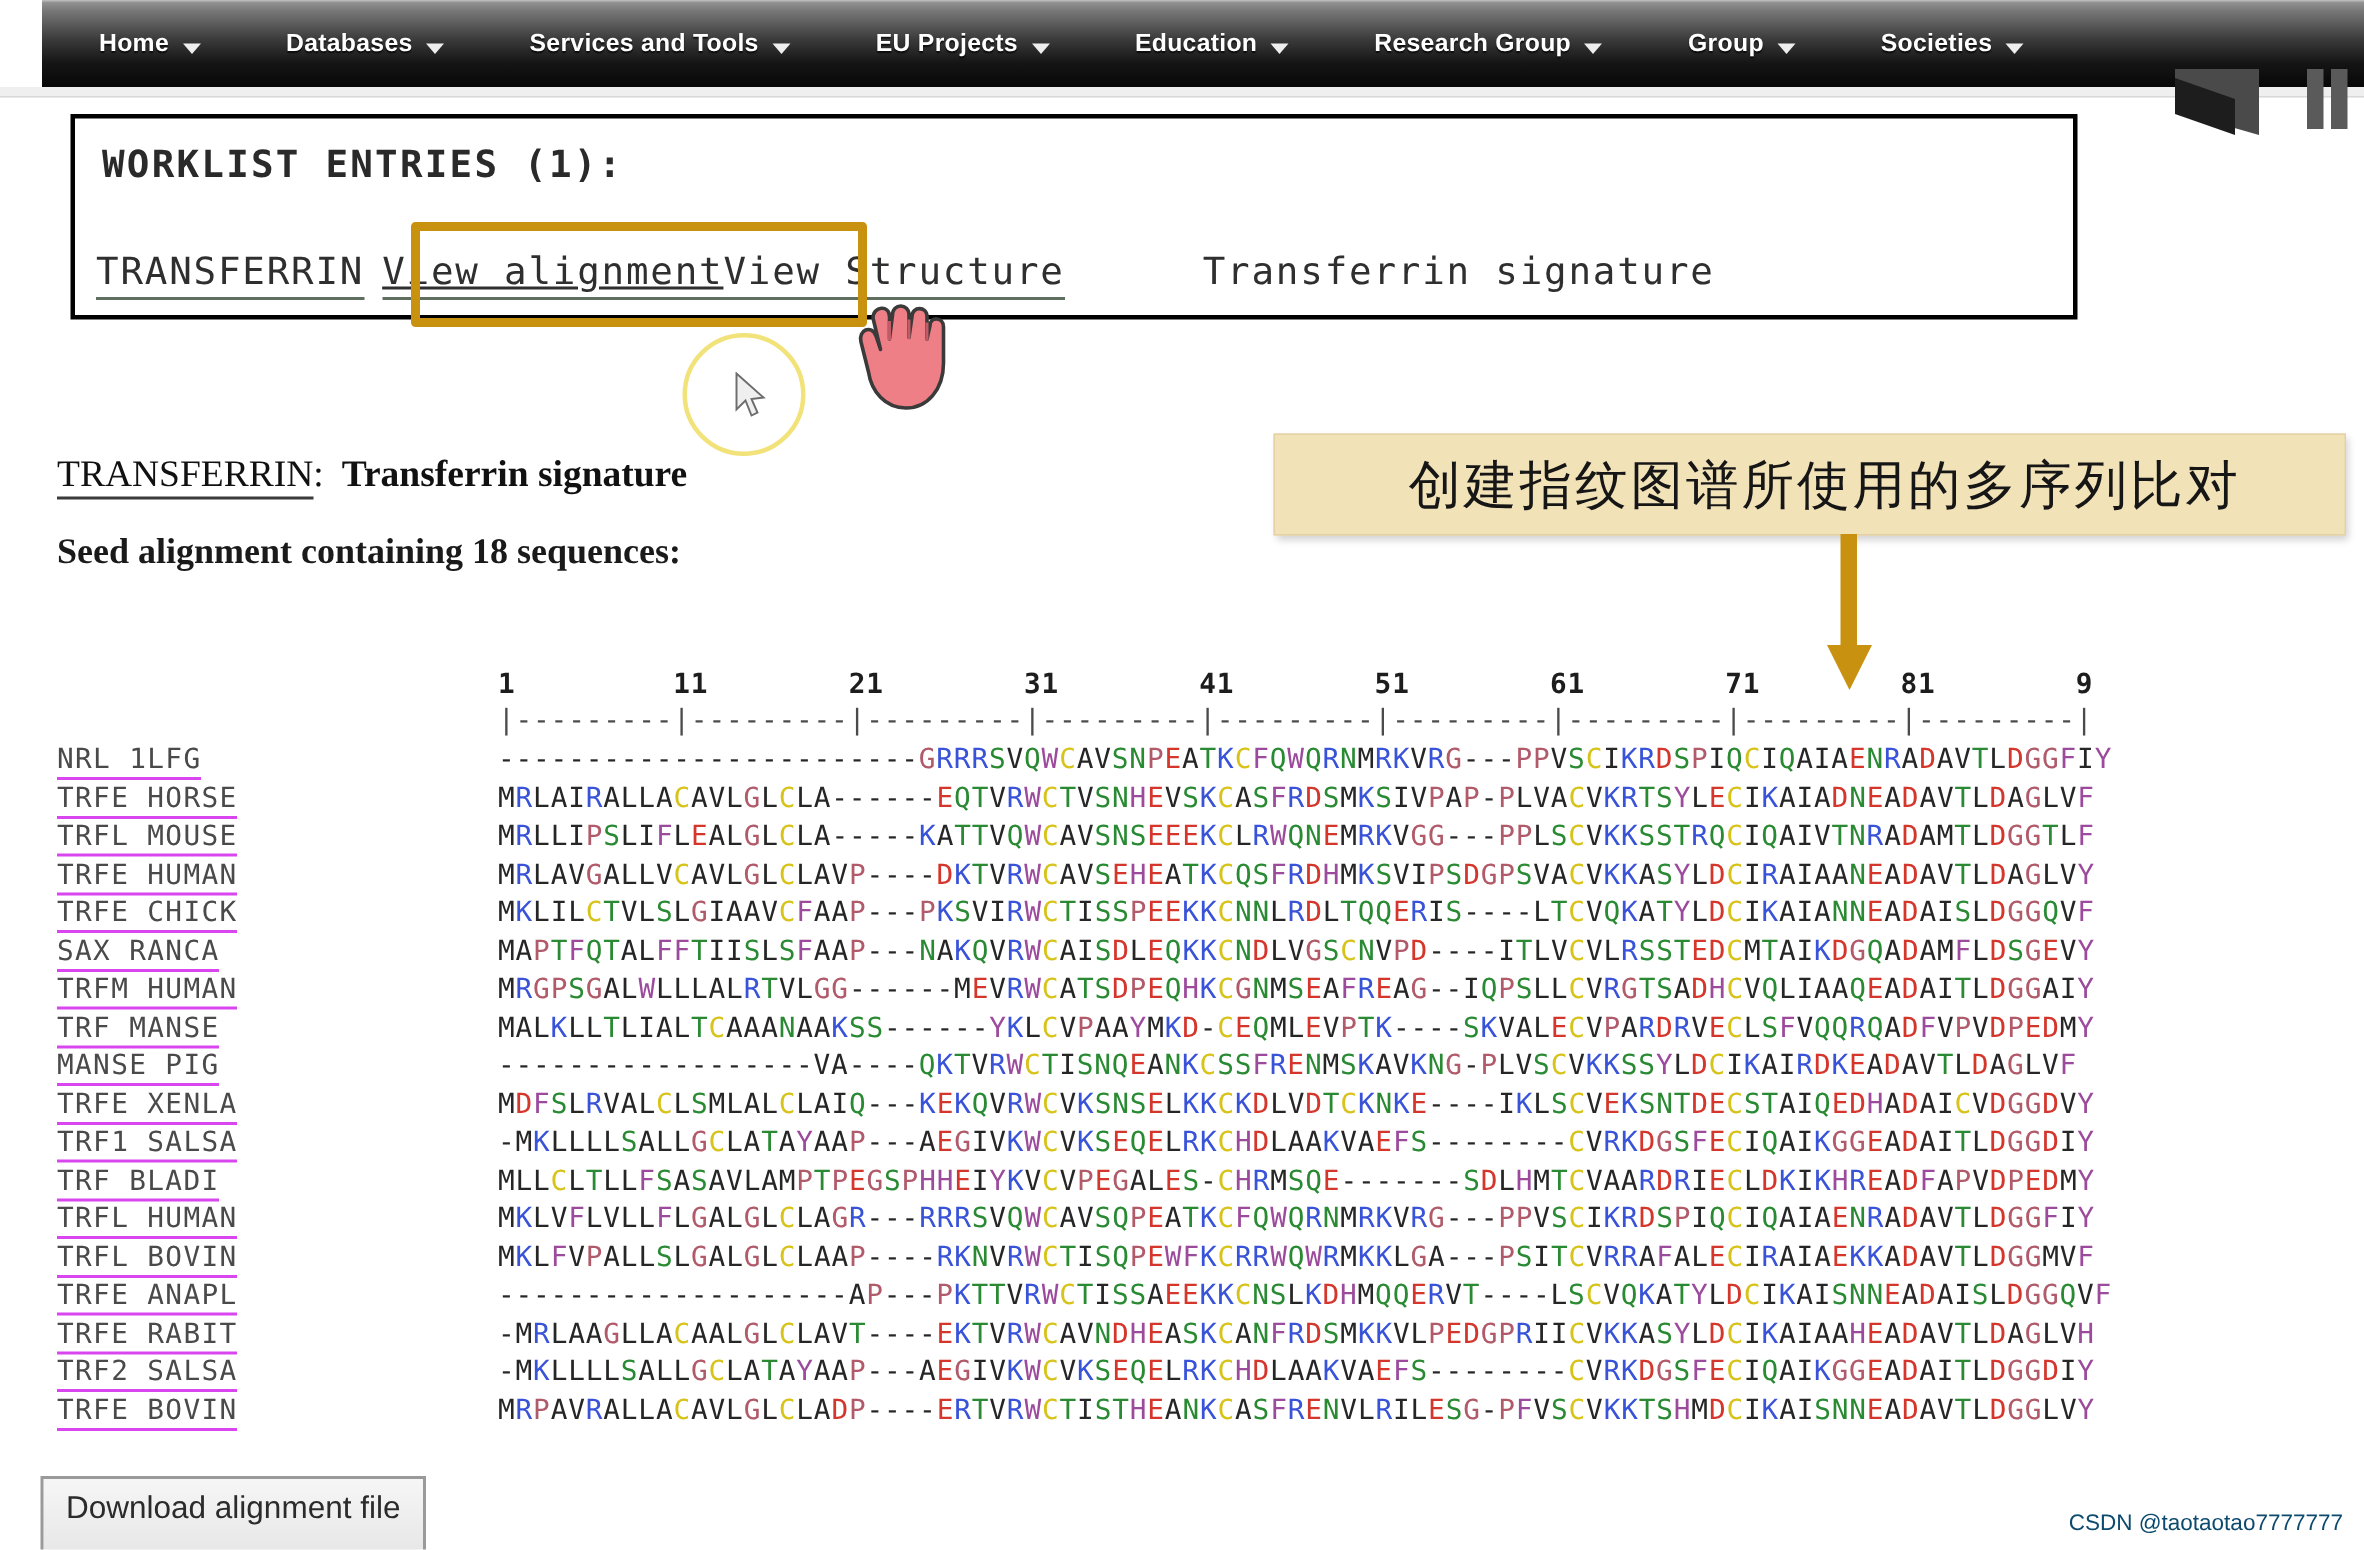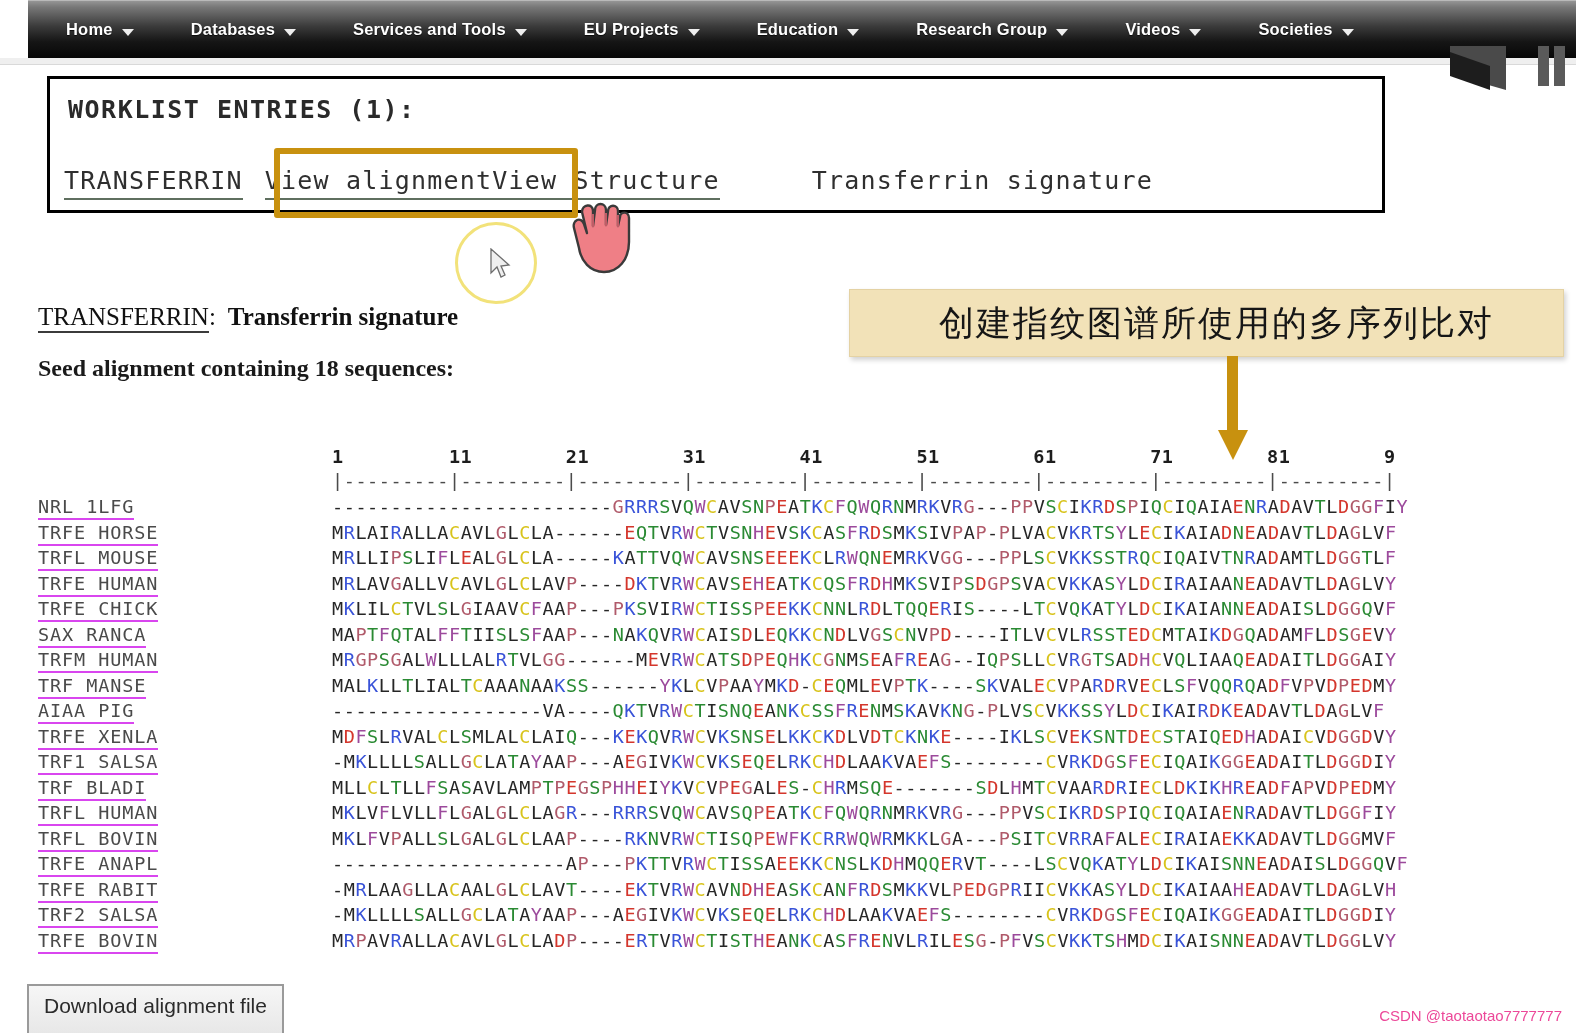--- a/index.html
+++ b/index.html
@@ -107,21 +107,21 @@
     border-bottom: 2px solid #5f6f5f;
     padding-bottom: 3px;
     cursor: pointer;
   }
   .mono-plain {
     font-family: "DejaVu Sans Mono", "Liberation Mono", monospace;
     font-size: 25px;
     color: #2f2f2f;
     letter-spacing: 1.2px;
   }
-  #link-view-alignment { margin-left: 22px; }
+  #link-view-alignment { margin-left: 12px; text-decoration: underline; }
   #link-view-structure { margin-left: 0; }
   #wl-signature { margin-left: 92px; }
 
   
   #highlight-box {
     position: absolute;
     left: 274px; top: 148px;
     width: 304px; height: 70px;
     border: 6px solid #c8910f;
     border-radius: 3px;
@@ -277,21 +277,21 @@
     cursor: pointer;
     box-sizing: border-box;
   }
 
   
   #watermark {
     position: absolute;
     right: 14px; bottom: 9px;
     font-family: "Liberation Sans", sans-serif;
     font-size: 15px;
-    color: #ec4899;
+    color: #0c4a6e;
     white-space: nowrap;
   }
 </style>
 </head>
 <body>
 
 <div id="topnav">
   <div class="navlist">
     <div class="navitem">
       <span>Home</span>
@@ -311,21 +311,21 @@
     </div>
     <div class="navitem">
       <span>Education</span>
       <span class="caret"></span>
     </div>
     <div class="navitem">
       <span>Research Group</span>
       <span class="caret"></span>
     </div>
     <div class="navitem">
-      <span>Videos</span>
+      <span>Group</span>
       <span class="caret"></span>
     </div>
     <div class="navitem">
       <span>Societies</span>
       <span class="caret"></span>
     </div>
   </div>
 </div>
 <div id="nav-bottom-edge"></div>
 
@@ -403,21 +403,21 @@
       </div>
       <div class="seq-row">
         <span class="seq-name">TRFM HUMAN</span>
         <span class="seq-data mono-seq"><span class="r-default">M</span><span class="r-blue">R</span><span class="r-rose">GP</span><span class="r-green">S</span><span class="r-rose">G</span><span class="r-default">AL</span><span class="r-magenta">W</span><span class="r-default">LLLAL</span><span class="r-blue">R</span><span class="r-green">T</span><span class="r-default">VL</span><span class="r-rose">GG</span><span class="r-default">------M</span><span class="r-red">E</span><span class="r-default">V</span><span class="r-blue">R</span><span class="r-magenta">W</span><span class="r-yellow">C</span><span class="r-default">A</span><span class="r-green">TS</span><span class="r-red">D</span><span class="r-rose">P</span><span class="r-red">E</span><span class="r-green">Q</span><span class="r-magenta">H</span><span class="r-blue">K</span><span class="r-yellow">C</span><span class="r-rose">G</span><span class="r-green">N</span><span class="r-default">M</span><span class="r-green">S</span><span class="r-red">E</span><span class="r-default">A</span><span class="r-magenta">F</span><span class="r-blue">R</span><span class="r-red">E</span><span class="r-default">A</span><span class="r-rose">G</span><span class="r-default">--I</span><span class="r-green">Q</span><span class="r-rose">P</span><span class="r-green">S</span><span class="r-default">LL</span><span class="r-yellow">C</span><span class="r-default">V</span><span class="r-blue">R</span><span class="r-rose">G</span><span class="r-green">TS</span><span class="r-default">A</span><span class="r-red">D</span><span class="r-magenta">H</span><span class="r-yellow">C</span><span class="r-default">V</span><span class="r-green">Q</span><span class="r-default">LIAA</span><span class="r-green">Q</span><span class="r-red">E</span><span class="r-default">A</span><span class="r-red">D</span><span class="r-default">AI</span><span class="r-green">T</span><span class="r-default">L</span><span class="r-red">D</span><span class="r-rose">GG</span><span class="r-default">AI</span><span class="r-magenta">Y</span></span>
       </div>
       <div class="seq-row">
         <span class="seq-name">TRF MANSE</span>
         <span class="seq-data mono-seq"><span class="r-default">MAL</span><span class="r-blue">K</span><span class="r-default">LL</span><span class="r-green">T</span><span class="r-default">LIAL</span><span class="r-green">T</span><span class="r-yellow">C</span><span class="r-default">AAA</span><span class="r-green">N</span><span class="r-default">AA</span><span class="r-blue">K</span><span class="r-green">SS</span><span class="r-default">------</span><span class="r-magenta">Y</span><span class="r-blue">K</span><span class="r-default">L</span><span class="r-yellow">C</span><span class="r-default">V</span><span class="r-rose">P</span><span class="r-default">AA</span><span class="r-magenta">Y</span><span class="r-default">M</span><span class="r-blue">K</span><span class="r-red">D</span><span class="r-default">-</span><span class="r-yellow">C</span><span class="r-red">E</span><span class="r-green">Q</span><span class="r-default">ML</span><span class="r-red">E</span><span class="r-default">V</span><span class="r-rose">P</span><span class="r-green">T</span><span class="r-blue">K</span><span class="r-default">----</span><span class="r-green">S</span><span class="r-blue">K</span><span class="r-default">VAL</span><span class="r-red">E</span><span class="r-yellow">C</span><span class="r-default">V</span><span class="r-rose">P</span><span class="r-default">A</span><span class="r-blue">R</span><span class="r-red">D</span><span class="r-blue">R</span><span class="r-default">V</span><span class="r-red">E</span><span class="r-yellow">C</span><span class="r-default">L</span><span class="r-green">S</span><span class="r-magenta">F</span><span class="r-default">V</span><span class="r-green">QQ</span><span class="r-blue">R</span><span class="r-green">Q</span><span class="r-default">A</span><span class="r-red">D</span><span class="r-magenta">F</span><span class="r-default">V</span><span class="r-rose">P</span><span class="r-default">V</span><span class="r-red">D</span><span class="r-rose">P</span><span class="r-red">ED</span><span class="r-default">M</span><span class="r-magenta">Y</span></span>
       </div>
       <div class="seq-row">
-        <span class="seq-name">AIAA PIG</span>
+        <span class="seq-name">MANSE PIG</span>
         <span class="seq-data mono-seq"><span class="r-default">------------------VA----</span><span class="r-green">Q</span><span class="r-blue">K</span><span class="r-green">T</span><span class="r-default">V</span><span class="r-blue">R</span><span class="r-magenta">W</span><span class="r-yellow">C</span><span class="r-green">T</span><span class="r-default">I</span><span class="r-green">SNQ</span><span class="r-red">E</span><span class="r-default">A</span><span class="r-green">N</span><span class="r-blue">K</span><span class="r-yellow">C</span><span class="r-green">SS</span><span class="r-magenta">F</span><span class="r-blue">R</span><span class="r-red">E</span><span class="r-green">N</span><span class="r-default">M</span><span class="r-green">S</span><span class="r-blue">K</span><span class="r-default">AV</span><span class="r-blue">K</span><span class="r-green">N</span><span class="r-rose">G</span><span class="r-default">-</span><span class="r-rose">P</span><span class="r-default">LV</span><span class="r-green">S</span><span class="r-yellow">C</span><span class="r-default">V</span><span class="r-blue">KK</span><span class="r-green">SS</span><span class="r-magenta">Y</span><span class="r-default">L</span><span class="r-red">D</span><span class="r-yellow">C</span><span class="r-default">I</span><span class="r-blue">K</span><span class="r-default">AI</span><span class="r-blue">R</span><span class="r-red">D</span><span class="r-blue">K</span><span class="r-red">E</span><span class="r-default">A</span><span class="r-red">D</span><span class="r-default">AV</span><span class="r-green">T</span><span class="r-default">L</span><span class="r-red">D</span><span class="r-default">A</span><span class="r-rose">G</span><span class="r-default">LV</span><span class="r-magenta">F</span></span>
       </div>
       <div class="seq-row">
         <span class="seq-name">TRFE XENLA</span>
         <span class="seq-data mono-seq"><span class="r-default">M</span><span class="r-red">D</span><span class="r-magenta">F</span><span class="r-green">S</span><span class="r-default">L</span><span class="r-blue">R</span><span class="r-default">VAL</span><span class="r-yellow">C</span><span class="r-default">L</span><span class="r-green">S</span><span class="r-default">MLAL</span><span class="r-yellow">C</span><span class="r-default">LAI</span><span class="r-green">Q</span><span class="r-default">---</span><span class="r-blue">K</span><span class="r-red">E</span><span class="r-blue">K</span><span class="r-green">Q</span><span class="r-default">V</span><span class="r-blue">R</span><span class="r-magenta">W</span><span class="r-yellow">C</span><span class="r-default">V</span><span class="r-blue">K</span><span class="r-green">SNS</span><span class="r-red">E</span><span class="r-default">L</span><span class="r-blue">KK</span><span class="r-yellow">C</span><span class="r-blue">K</span><span class="r-red">D</span><span class="r-default">LV</span><span class="r-red">D</span><span class="r-green">T</span><span class="r-yellow">C</span><span class="r-blue">K</span><span class="r-green">N</span><span class="r-blue">K</span><span class="r-red">E</span><span class="r-default">----I</span><span class="r-blue">K</span><span class="r-default">L</span><span class="r-green">S</span><span class="r-yellow">C</span><span class="r-default">V</span><span class="r-red">E</span><span class="r-blue">K</span><span class="r-green">SNT</span><span class="r-red">DE</span><span class="r-yellow">C</span><span class="r-green">ST</span><span class="r-default">AI</span><span class="r-green">Q</span><span class="r-red">ED</span><span class="r-magenta">H</span><span class="r-default">A</span><span class="r-red">D</span><span class="r-default">AI</span><span class="r-yellow">C</span><span class="r-default">V</span><span class="r-red">D</span><span class="r-rose">GG</span><span class="r-red">D</span><span class="r-default">V</span><span class="r-magenta">Y</span></span>
       </div>
       <div class="seq-row">
         <span class="seq-name">TRF1 SALSA</span>
         <span class="seq-data mono-seq"><span class="r-default">-M</span><span class="r-blue">K</span><span class="r-default">LLLL</span><span class="r-green">S</span><span class="r-default">ALL</span><span class="r-rose">G</span><span class="r-yellow">C</span><span class="r-default">LA</span><span class="r-green">T</span><span class="r-default">A</span><span class="r-magenta">Y</span><span class="r-default">AA</span><span class="r-rose">P</span><span class="r-default">---A</span><span class="r-red">E</span><span class="r-rose">G</span><span class="r-default">IV</span><span class="r-blue">K</span><span class="r-magenta">W</span><span class="r-yellow">C</span><span class="r-default">V</span><span class="r-blue">K</span><span class="r-green">S</span><span class="r-red">E</span><span class="r-green">Q</span><span class="r-red">E</span><span class="r-default">L</span><span class="r-blue">RK</span><span class="r-yellow">C</span><span class="r-magenta">H</span><span class="r-red">D</span><span class="r-default">LAA</span><span class="r-blue">K</span><span class="r-default">VA</span><span class="r-red">E</span><span class="r-magenta">F</span><span class="r-green">S</span><span class="r-default">--------</span><span class="r-yellow">C</span><span class="r-default">V</span><span class="r-blue">RK</span><span class="r-red">D</span><span class="r-rose">G</span><span class="r-green">S</span><span class="r-magenta">F</span><span class="r-red">E</span><span class="r-yellow">C</span><span class="r-default">I</span><span class="r-green">Q</span><span class="r-default">AI</span><span class="r-blue">K</span><span class="r-rose">GG</span><span class="r-red">E</span><span class="r-default">A</span><span class="r-red">D</span><span class="r-default">AI</span><span class="r-green">T</span><span class="r-default">L</span><span class="r-red">D</span><span class="r-rose">GG</span><span class="r-red">D</span><span class="r-default">I</span><span class="r-magenta">Y</span></span>
       </div>

